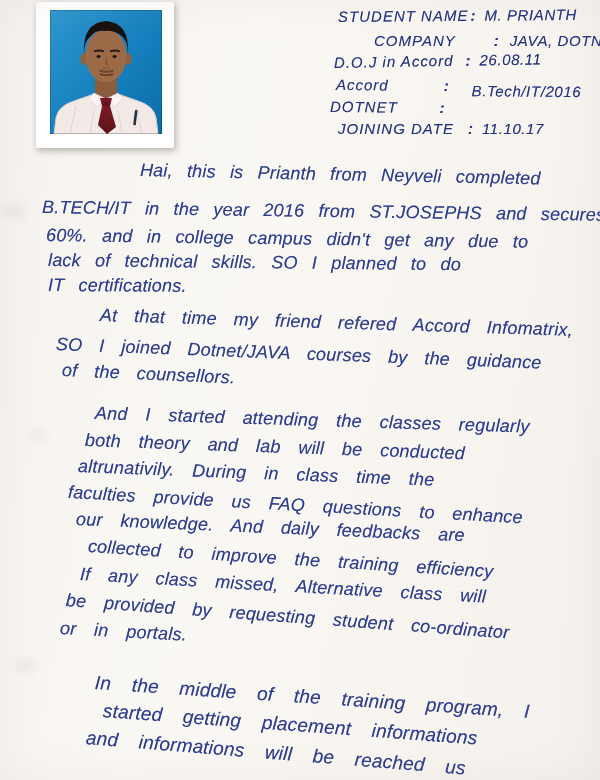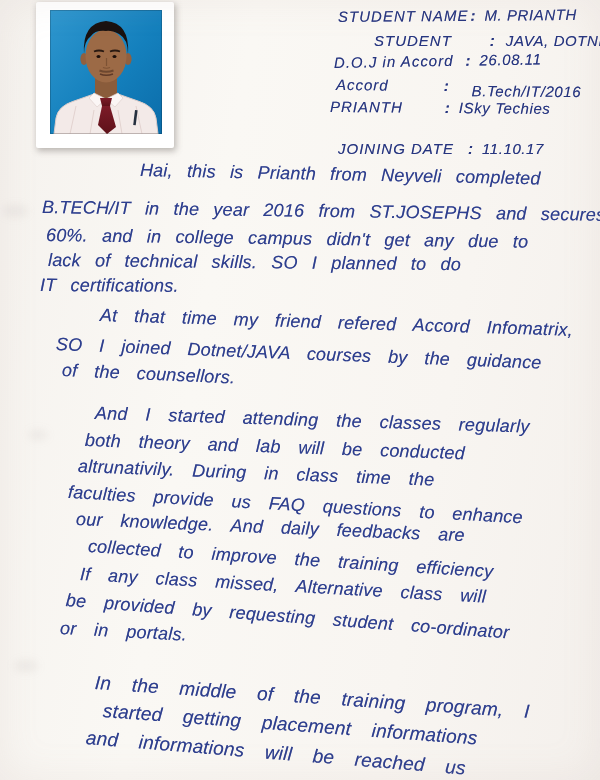--- a/index.html
+++ b/index.html
@@ -96,54 +96,53 @@
     </svg>
   </div>
 
   <div>
     <div class="h-row hw" style="top:8px;left:338px;transform:rotate(-0.5deg);">
       <span class="h-label">STUDENT NAME</span>
       <span class="h-sep" style="margin-left:2px;">:</span>
       <span class="h-value" style="margin-left:8px;">M. PRIANTH</span>
     </div>
     <div class="h-row hw" style="top:32px;left:374px;">
-      <span class="h-label">STUDENT</span>
+      <span class="h-label">COMPANY</span>
       <span class="h-sep" style="margin-left:38px;">:</span>
       <span class="h-value" style="margin-left:10px;">JAVA, DOTNET</span>
     </div>
     <div class="h-row hw" style="top:54px;left:334px;transform:rotate(-1deg);">
       <span class="h-label">D.O.J in Accord</span>
       <span class="h-sep" style="margin-left:12px;">:</span>
       <span class="h-value" style="margin-left:8px;">26.08.11</span>
     </div>
     <div class="h-row hw" style="top:76px;left:336px;transform:rotate(0.5deg);">
       <span class="h-label">Accord</span>
       <span class="h-sep" style="margin-left:55px;">:</span>
       <span class="h-value" style="margin-left:22px;transform:translateY(5px);display:inline-block;">B.Tech/IT/2016</span>
     </div>
     <div class="h-row hw" style="top:98px;left:330px;transform:rotate(0.5deg);">
-      <span class="h-label">PRIANTH</span>
+      <span class="h-label">DOTNET</span>
       <span class="h-sep" style="margin-left:42px;">:</span>
-      <span class="h-value" style="margin-left:8px;">ISky Techies</span>
     </div>
-    <div class="h-row hw" style="top:120px;left:338px;margin-top:20px;">
+    <div class="h-row hw" style="top:120px;left:338px;">
       <span class="h-label">JOINING DATE</span>
       <span class="h-sep" style="margin-left:14px;">:</span>
       <span class="h-value" style="margin-left:8px;">11.10.17</span>
     </div>
   </div>
 
   <div>
 
     <div class="p1">
       <div class="hw hw-line" style="top:160px;left:140px;transform:rotate(1.2deg);">Hai, this is Prianth from Neyveli completed</div>
       <div class="hw hw-line" style="top:197px;left:42px;transform:rotate(0.8deg);">B.TECH/IT in the year 2016 from ST.JOSEPHS and secures</div>
       <div class="hw hw-line" style="top:225px;left:46px;transform:rotate(0.8deg);">60%. and in college campus didn't get any due to</div>
       <div class="hw hw-line" style="top:250px;left:48px;transform:rotate(0.6deg);">lack of technical skills. SO I planned to do</div>
-      <div class="hw hw-line" style="top:275px;left:40px;transform:rotate(0.3deg);">IT certifications.</div>
+      <div class="hw hw-line" style="top:275px;left:48px;transform:rotate(0.3deg);">IT certifications.</div>
     </div>
 
     <div class="p2">
       <div class="hw hw-line" style="top:305px;left:100px;transform:rotate(1.8deg);">At that time my friend refered Accord Infomatrix,</div>
       <div class="hw hw-line" style="top:334px;left:56px;transform:rotate(2.2deg);">SO I joined Dotnet/JAVA courses by the guidance</div>
       <div class="hw hw-line" style="top:360px;left:62px;transform:rotate(2.5deg);">of the counsellors.</div>
     </div>
 
     <div class="p3">
       <div class="hw hw-line" style="top:403px;left:95px;transform:rotate(1.8deg);">And I started attending the classes regularly</div>

